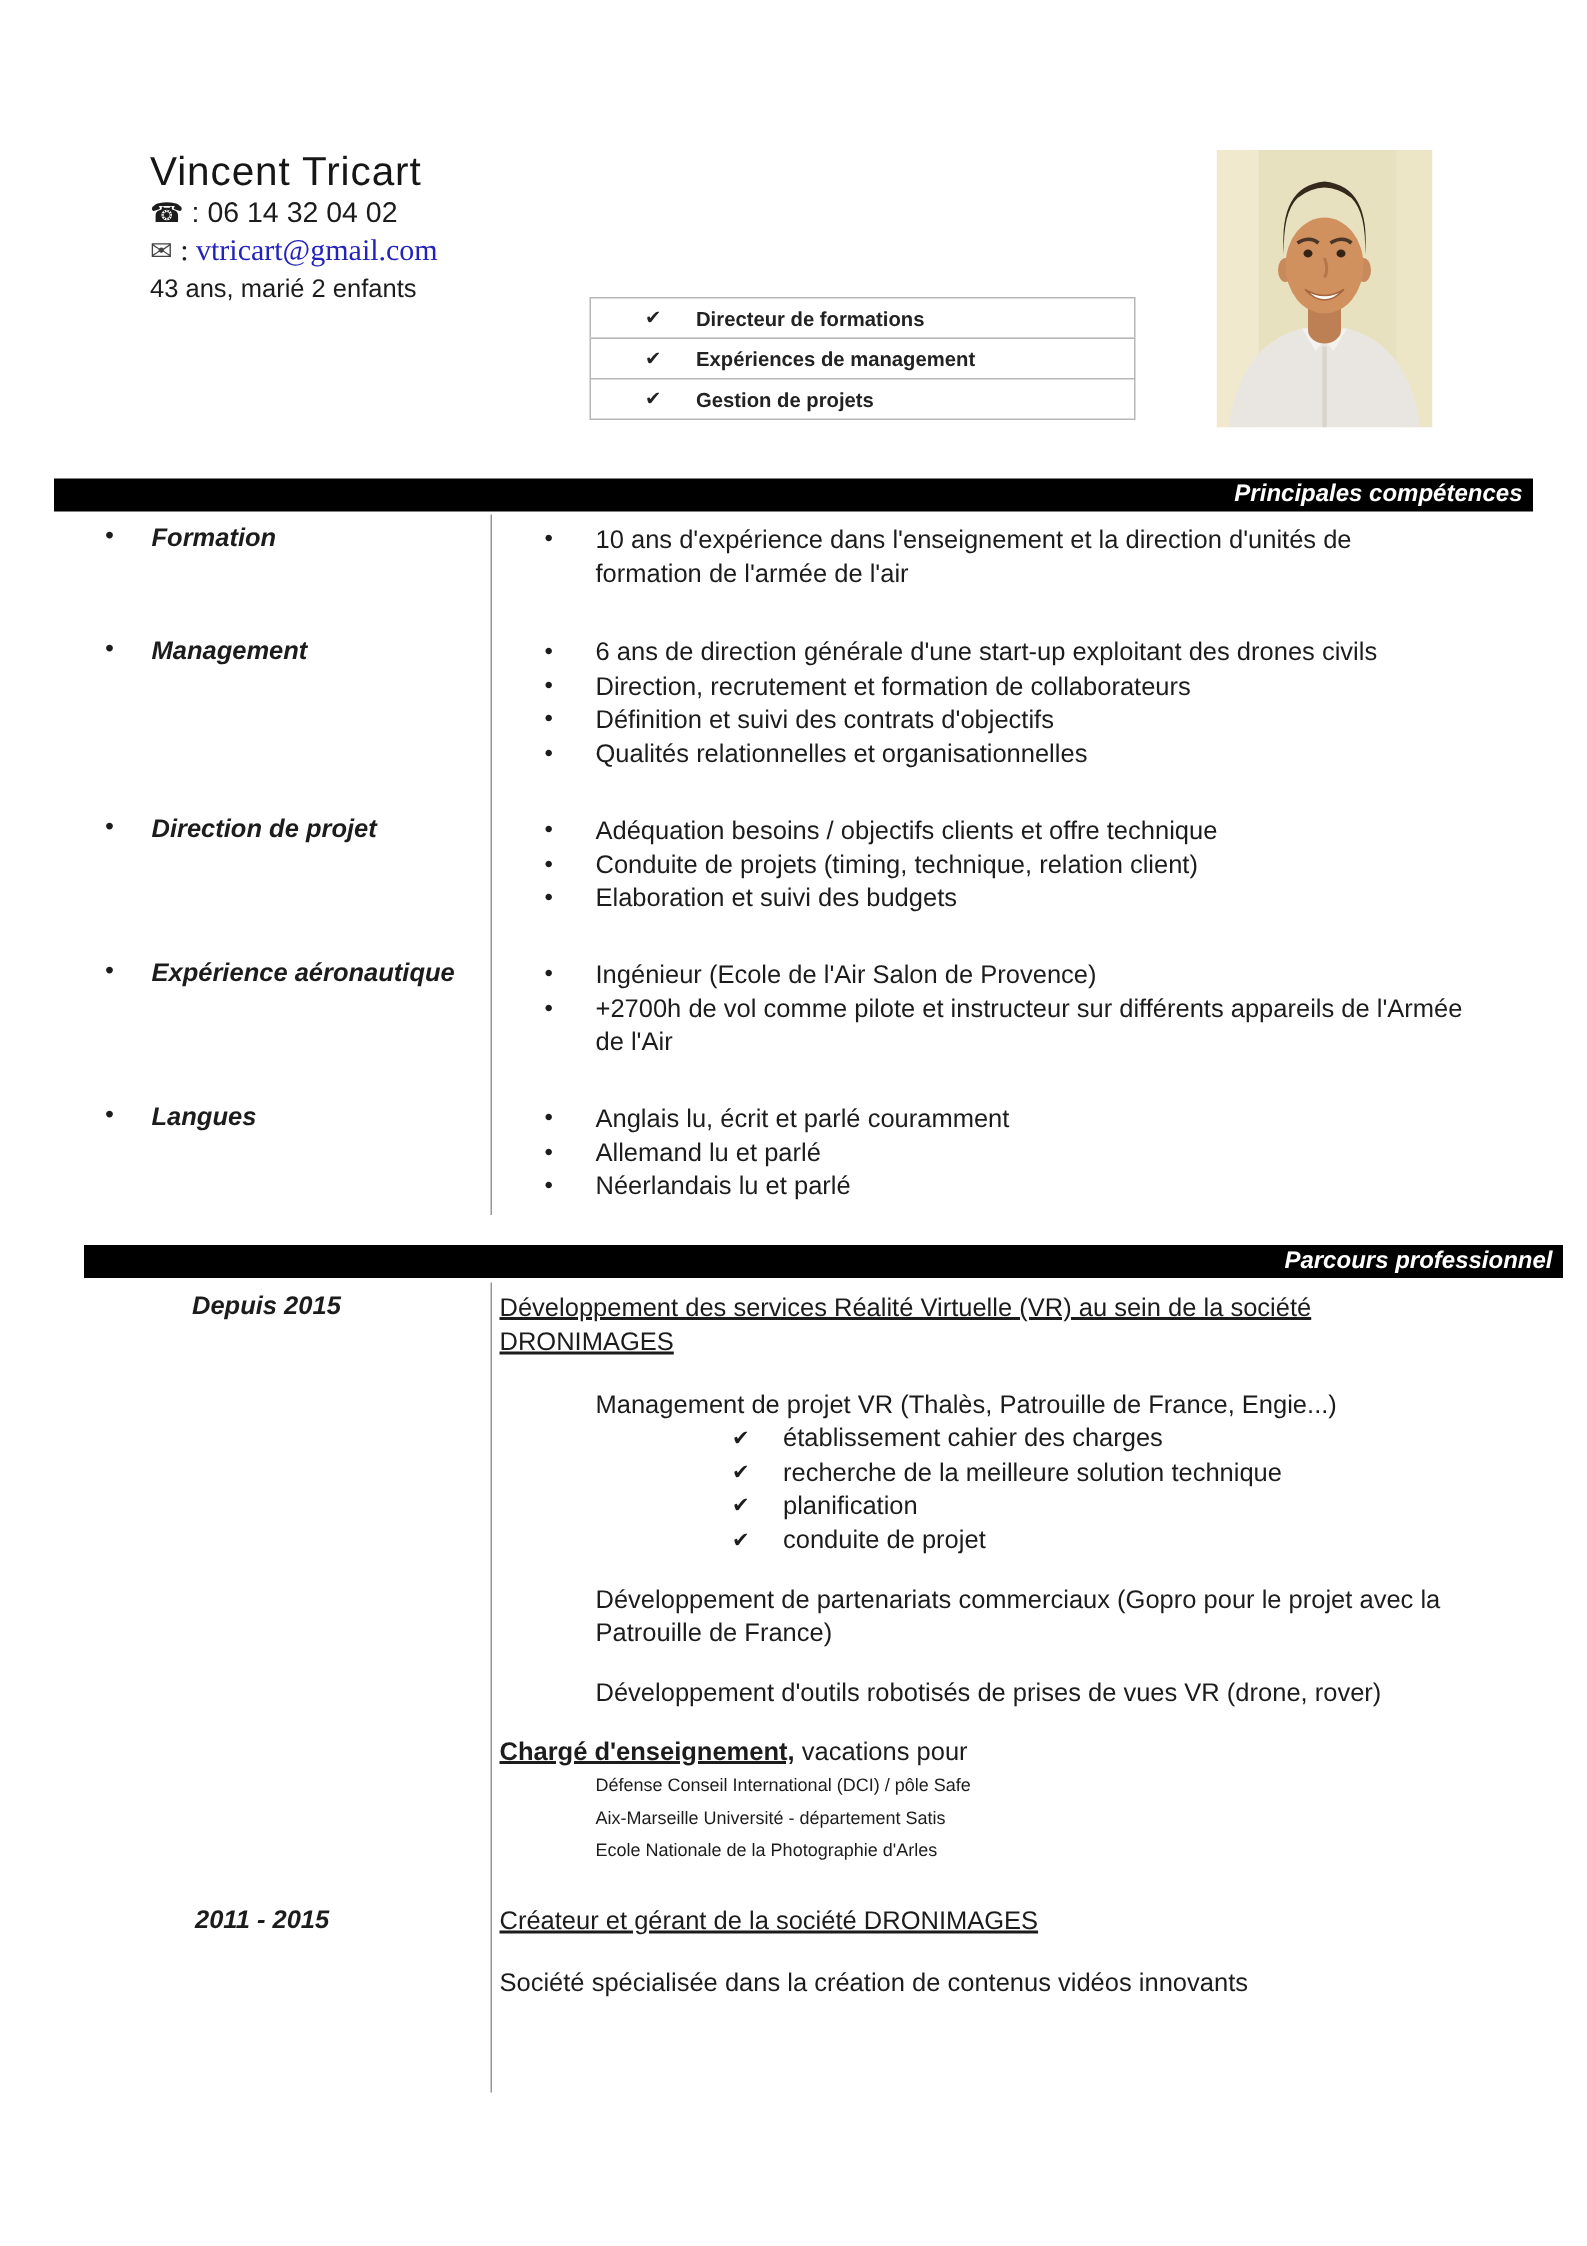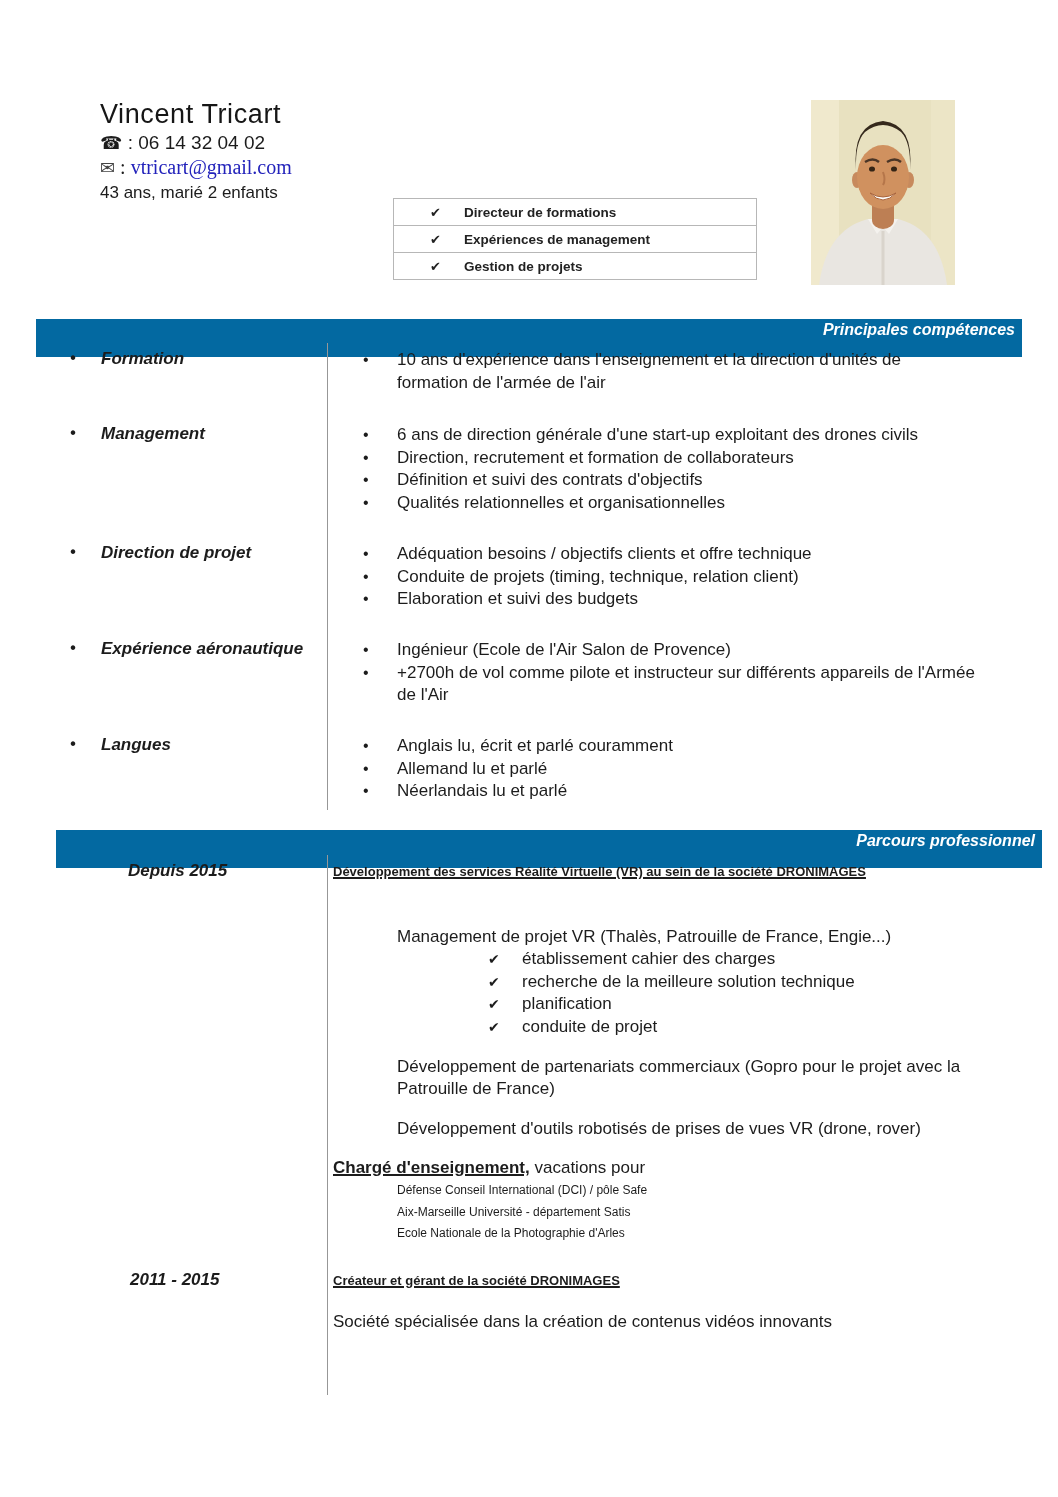--- a/index.html
+++ b/index.html
@@ -20,35 +20,35 @@
   
   .hl-row{
     box-sizing:border-box;width:364px;height:28px;margin-top:-1px;
     border:1px solid #b7b7b7;background:#fff;
     display:flex;align-items:center;
   }
   .hl-check{width:34px;margin-left:36px;font-size:13px;color:#222;font-family:"DejaVu Sans",sans-serif;}
   .hl-label{font-size:13.5px;font-weight:bold;color:#222;}
   
   .bar{
-    box-sizing:border-box;width:986px;height:38px;background:#0369a1;color:#fff;
+    box-sizing:border-box;width:986px;height:22px;background:#000000;color:#fff;
     font-weight:bold;font-style:italic;font-size:16px;line-height:21px;
     text-align:right;padding-right:7px;
   }
   .vline{width:1px;background:#979797;}
   
   .skill-label{display:flex;font-weight:bold;font-style:italic;font-size:17px;width:255px;}
   .skill-label .blt{width:31px;flex:none;}
   .items{list-style:none;margin:0;padding:0;width:625px;}
   .items li{display:flex;font-size:17px;line-height:22.5px;}
   .blt{width:34px;flex:none;font-size:16px;}
   .txt{flex:1 1 auto;}
   
   .period{font-weight:bold;font-style:italic;font-size:17px;}
-  .h-entry{font-weight:bold;font-size:13px;line-height:23px;text-decoration:underline;text-decoration-thickness:1.5px;}
+  .h-entry{font-weight:normal;font-size:17px;line-height:23px;text-decoration:underline;text-decoration-thickness:1.5px;}
   .body-text{font-size:17px;line-height:22px;}
   .check-row{display:flex;font-size:17px;line-height:22.5px;}
   .chk{width:34px;flex:none;font-size:14px;font-family:"DejaVu Sans",sans-serif;}
   .teach-lead-bold{font-weight:bold;text-decoration:underline;text-decoration-thickness:1.5px;}
   .teach-list{font-size:12px;line-height:21.5px;}
   .teach-list div{margin:0;}
   
   .photo{width:144px;height:185px;overflow:hidden;}
 </style>
 </head>

